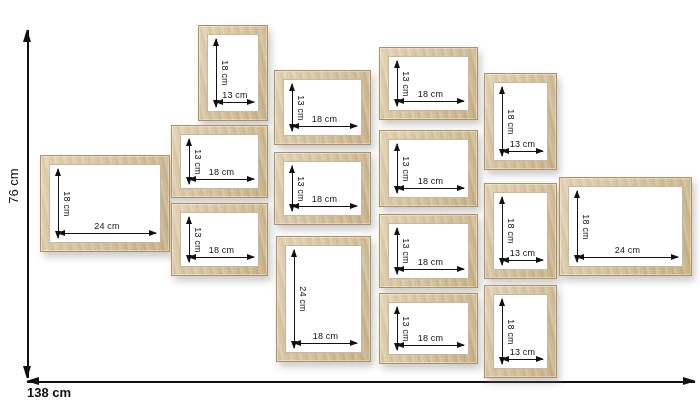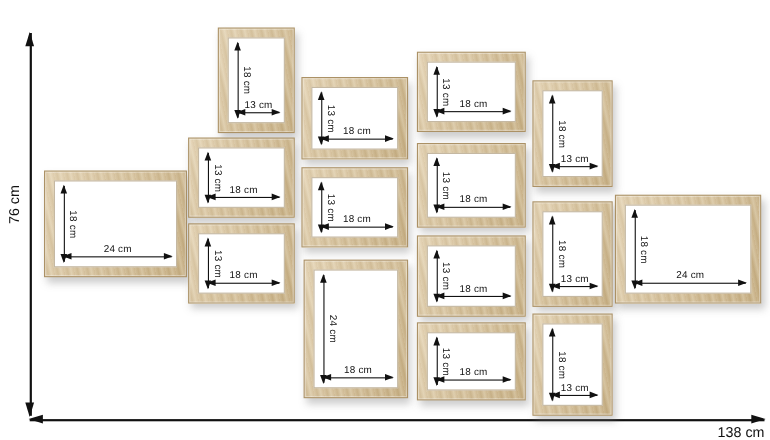--- a/index.html
+++ b/index.html
@@ -50,21 +50,21 @@
   #overall-width-line{left:27px;top:381px;width:668px;height:1.5px;}
   #overall-width-line::before{content:"";position:absolute;left:-1px;top:-4px;
     border-top:4.5px solid transparent;border-bottom:4.5px solid transparent;border-right:13px solid #111;}
   #overall-width-line::after{content:"";position:absolute;right:-1px;top:-4px;
     border-top:4.5px solid transparent;border-bottom:4.5px solid transparent;border-left:13px solid #111;}
   #overall-height-label{
     position:absolute;left:13px;top:186px;transform:translate(-50%,-50%) rotate(-90deg);
     font-size:13px;white-space:nowrap;
   }
   #overall-width-label{
-    position:absolute;left:27px;top:385px;width:668px;text-align:right;font-size:13px;
+    position:absolute;left:27px;top:385px;width:668px;text-align:left;font-size:13px;font-weight:bold;
   }
 </style>
 </head>
 <body>
 
 <div id="canvas">
 
   <div class="dimline" id="overall-height-line"></div>
   <div id="overall-height-label">76 cm</div>
 

